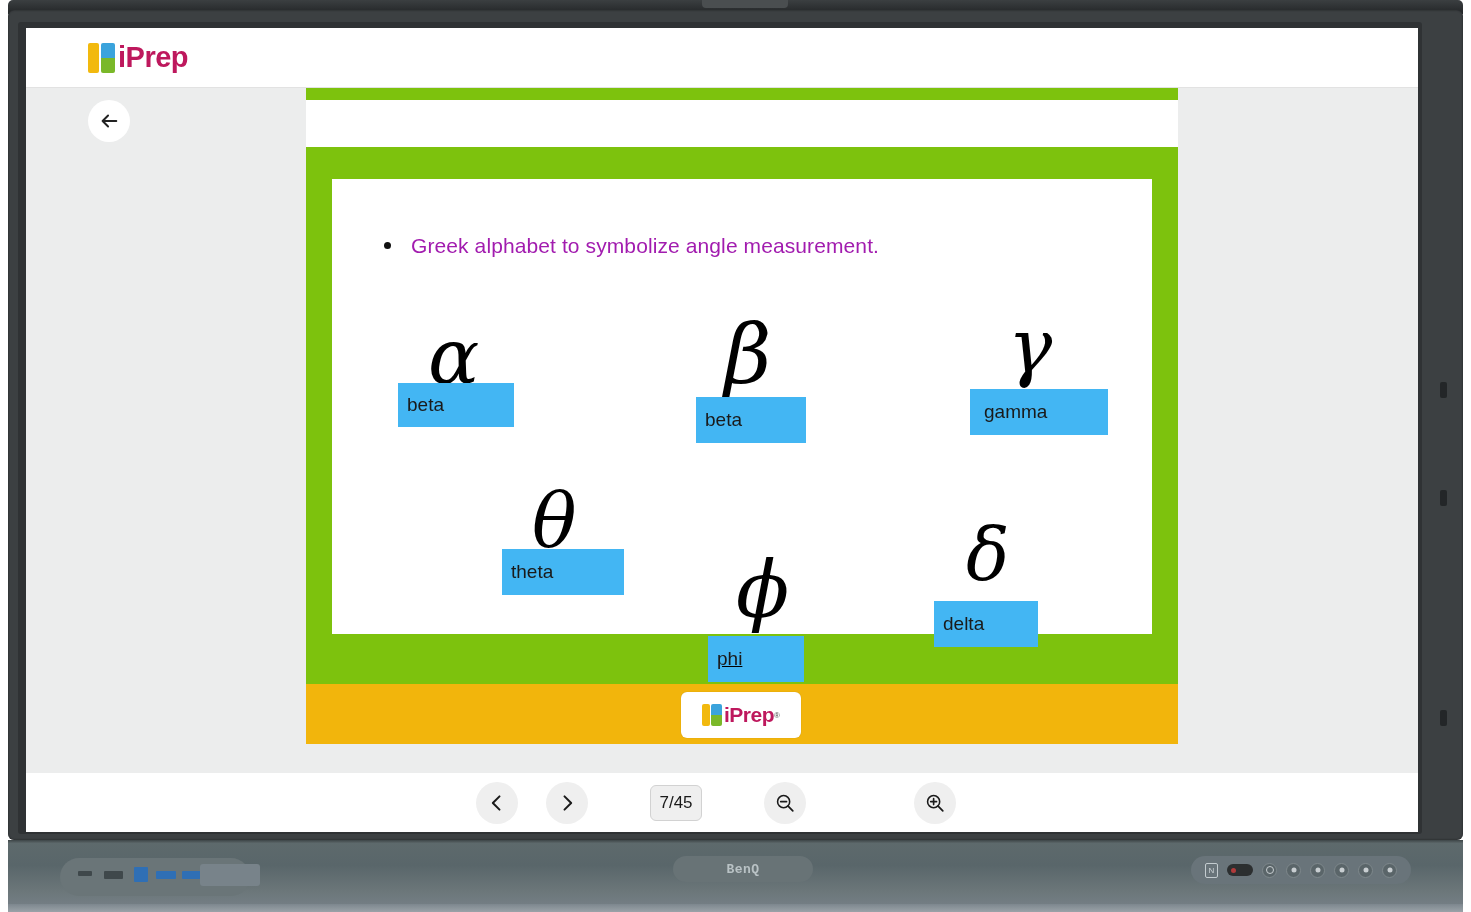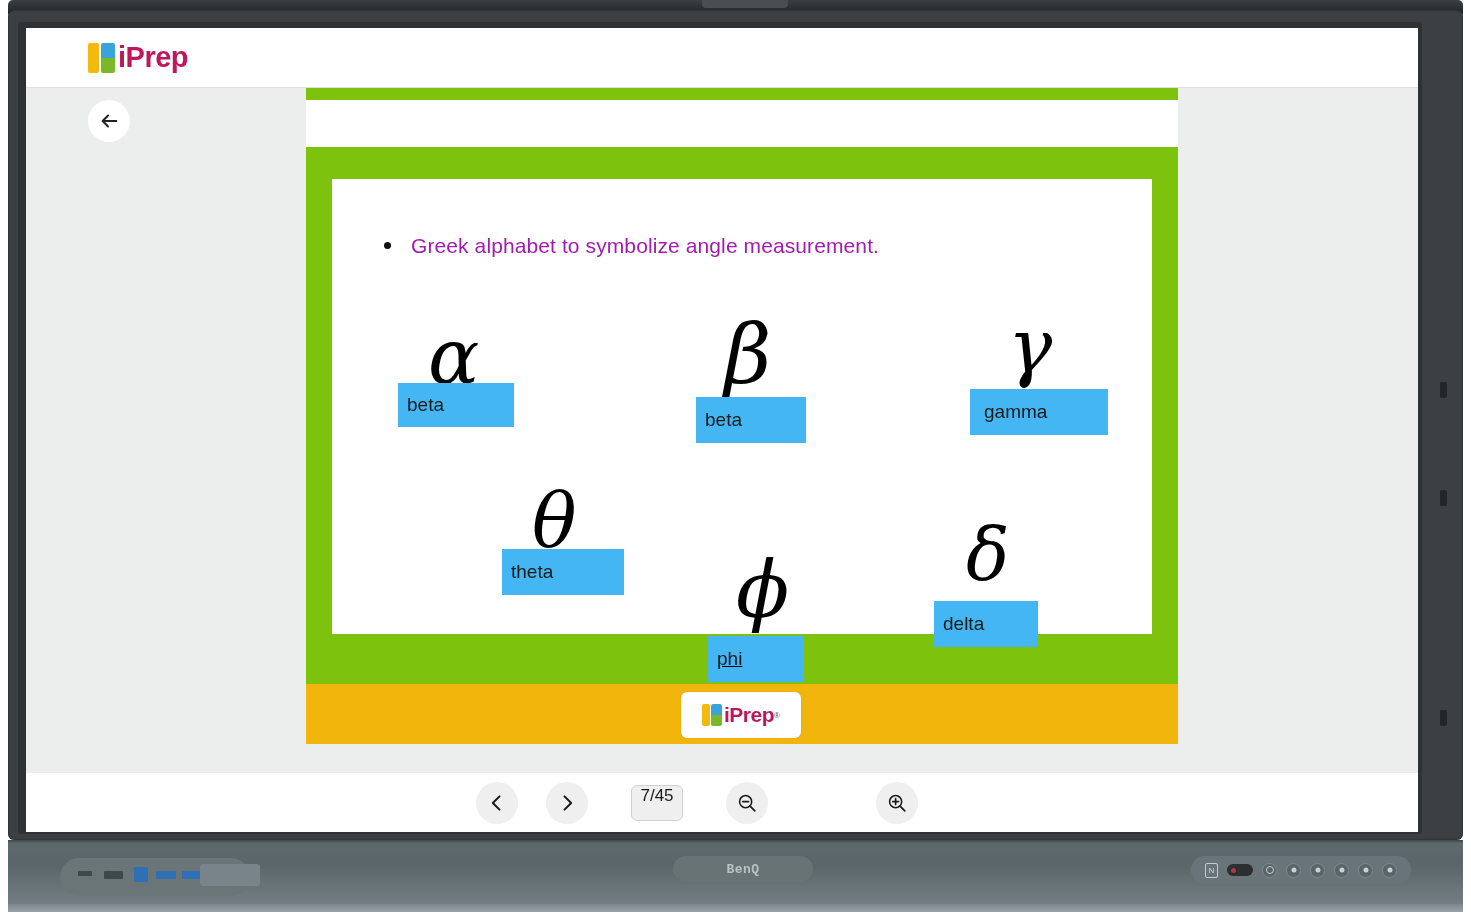--- a/index.html
+++ b/index.html
@@ -318,23 +318,23 @@
     background: #efefef;
     display: flex; align-items: center; justify-content: center;
     cursor: pointer;
     border: none;
   }
   .page-box {
     min-width: 52px; height: 36px;
     background: #efefef;
     border: 1px solid #d2d2d2;
     border-radius: 6px;
-    display: flex; justify-content: center;
+    display: flex; align-items: center; justify-content: center;
     padding: 0 8px;
-    margin: 0 15px;
+    margin: 0 34px;
   }
   .page-text {
     font-family: "Liberation Sans", sans-serif;
     font-size: 17px; color: #1a1a1a;
   }
   .zoom-gap { width: 52px; }
 </style>
 </head>
 <body>
 

